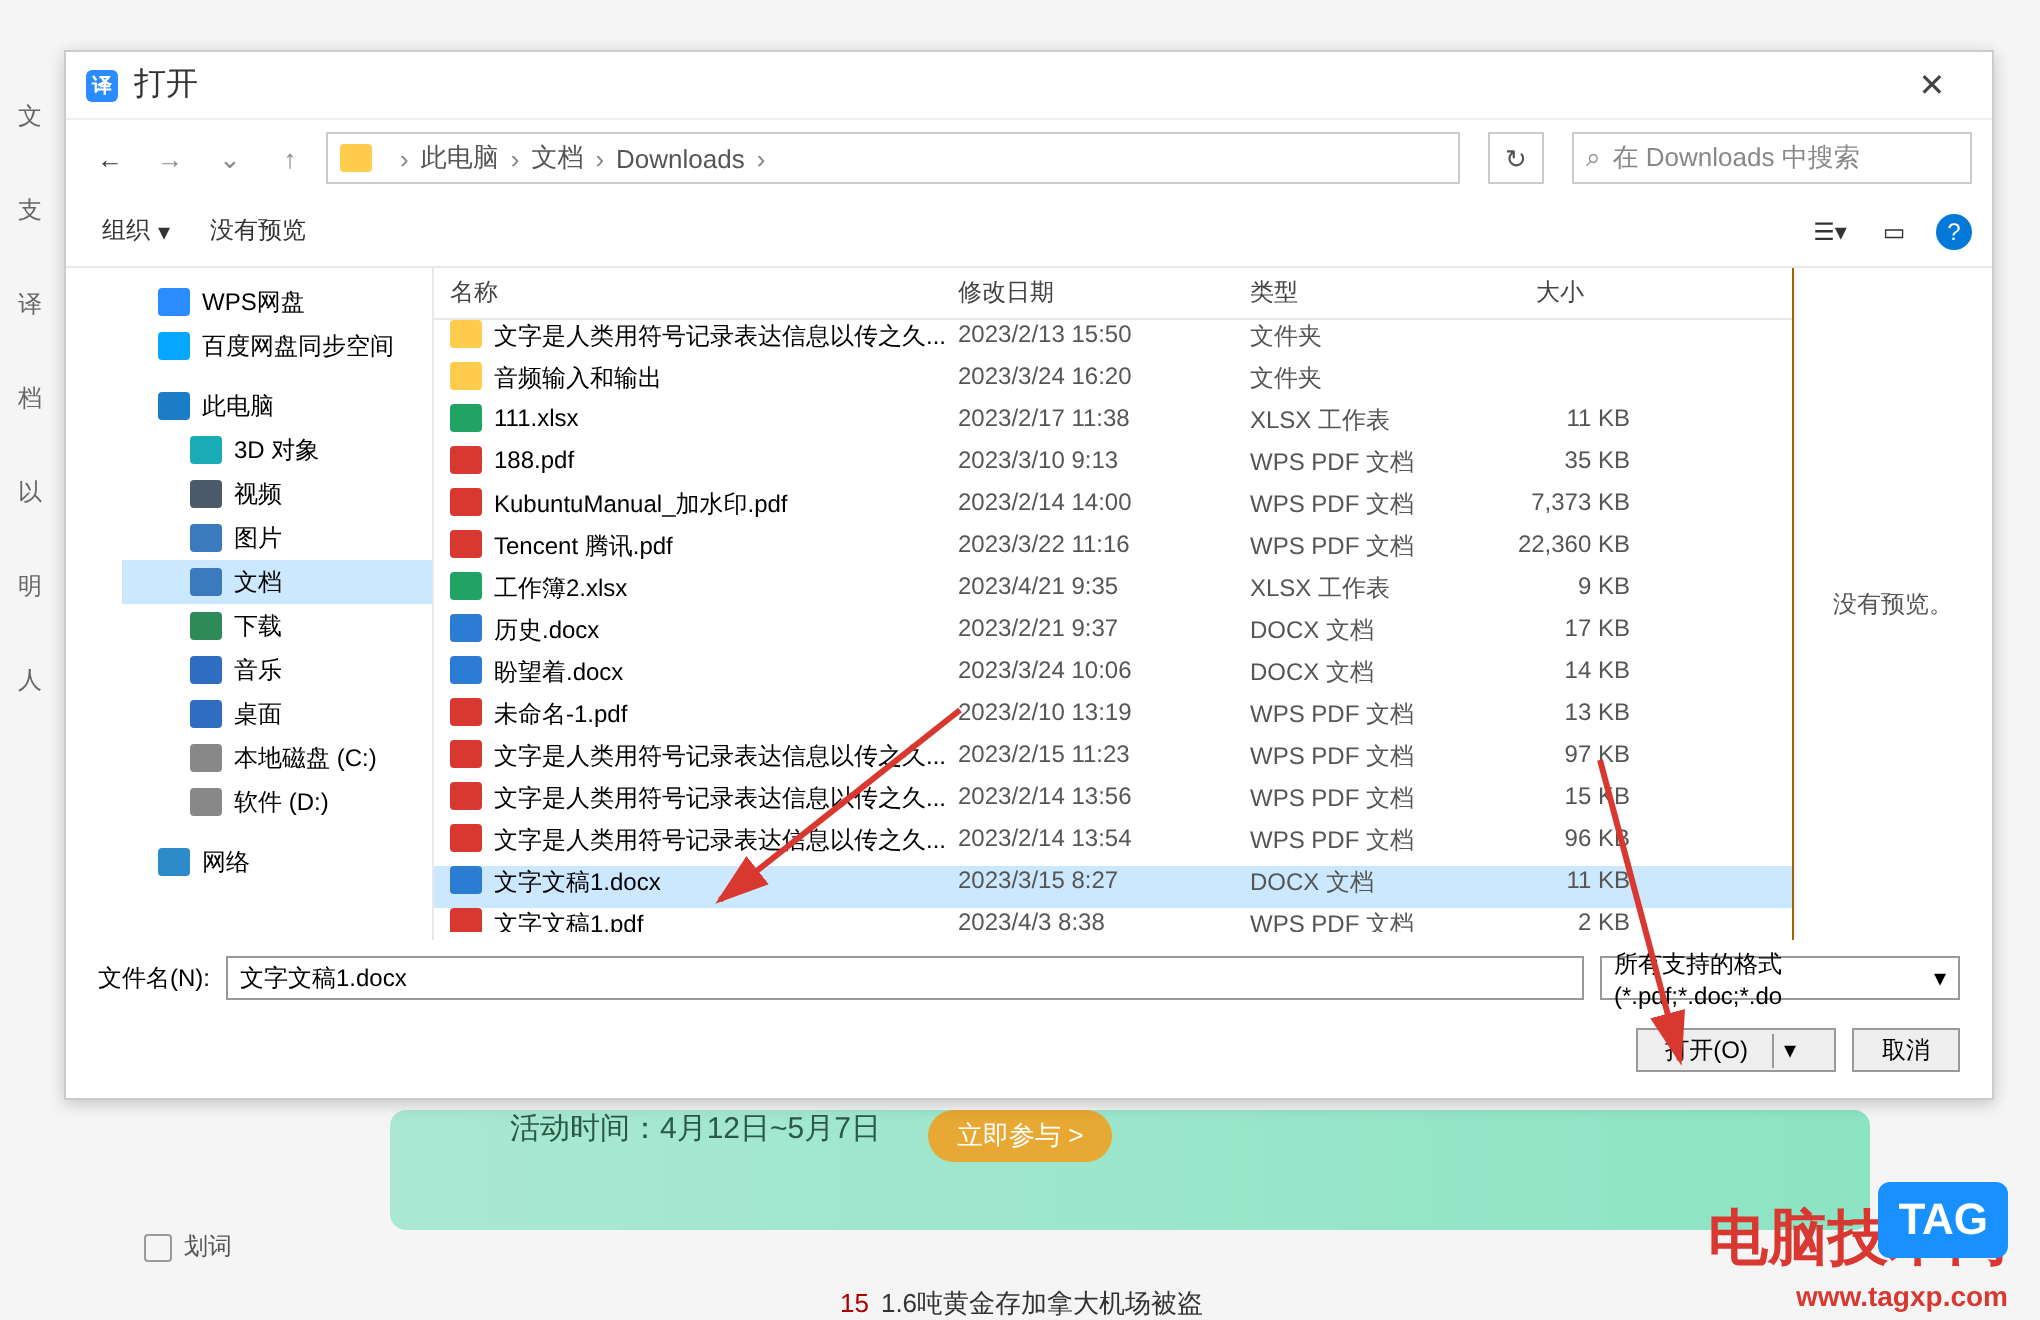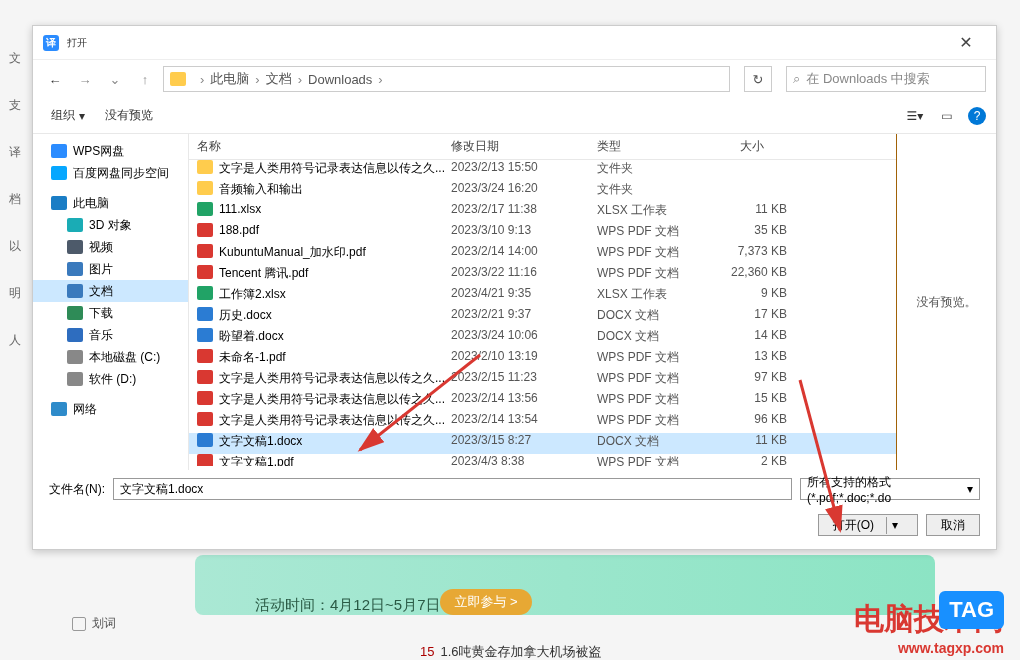--- a/index.html
+++ b/index.html
@@ -3,37 +3,37 @@
 <meta charset="utf-8">
 <style>
 * { margin: 0; padding: 0; box-sizing: border-box; font-family: "Microsoft YaHei", "Segoe UI", sans-serif; }
 body { background: #f5f5f5; width: 1020px; height: 660px; overflow: hidden; position: relative; }
 .dialog {
   position: absolute; left: 32px; top: 25px; width: 965px; height: 525px;
   background: #fff; border: 1px solid #ccc; box-shadow: 0 2px 8px rgba(0,0,0,0.2);
 }
 .titlebar { height: 34px; display: flex; align-items: center; padding: 0 10px; border-bottom: 1px solid #eee; }
 .titlebar .app-icon { width: 16px; height: 16px; background: #2b8cff; border-radius: 3px; margin-right: 8px; display:flex;align-items:center;justify-content:center;color:#fff;font-size:10px;font-weight:bold; }
-.titlebar .title { font-size: 10px; color: #333; }
+.titlebar .title { font-size: 16px; color: #333; }
 .titlebar .close { margin-left: auto; font-size: 16px; color: #444; cursor: pointer; width: 40px; text-align: center; }
 .navbar { height: 38px; display: flex; align-items: center; padding: 0 10px; gap: 6px; font-size: 13px; color: #555; }
 .nav-arrow, .nav-up { width: 24px; text-align: center; color: #888; }
 .nav-arrow:first-child { color: #333; }
 .breadcrumb-box { flex: 1; border: 1px solid #ccc; height: 26px; display: flex; align-items: center; padding: 0 6px; margin-right: 8px; }
 .folder-icon-small { width: 16px; height: 14px; background: #ffcc4d; border-radius: 2px; margin-right: 8px; }
 .breadcrumb-box .sep { margin: 0 6px; color: #888; }
 .refresh-btn { width: 28px; height: 26px; border: 1px solid #ccc; display:flex;align-items:center;justify-content:center; margin-right: 8px; }
 .search-box { width: 200px; height: 26px; border: 1px solid #ccc; display: flex; align-items: center; padding: 0 6px; color: #888; }
 .toolbar { height: 36px; border-bottom: 1px solid #e8e8e8; display: flex; align-items: center; padding: 0 10px; font-size: 12px; color: #333; }
 .toolbar .org { padding: 4px 8px; display:flex;align-items:center;gap:4px; }
 .toolbar .newf { padding: 4px 8px; margin-left: 4px; }
 .toolbar .right { margin-left: auto; display: flex; align-items: center; gap: 10px; }
 .view-icon { width: 22px; height: 22px; display:flex;align-items:center;justify-content:center; }
 .help-icon { width: 18px; height: 18px; border-radius: 50%; background: #0078d7; color: #fff; font-size: 12px; display:flex;align-items:center;justify-content:center; }
-.body-area { display: flex; height: 336px; }
+.body-area { display: flex; height: 336px; margin-left: 28px; }
 .sidebar { width: 156px; border-right: 1px solid #e8e8e8; overflow: auto; font-size: 12px; padding: 6px 0; }
 .sidebar-item { height: 22px; display: flex; align-items: center; padding-left: 18px; gap: 6px; cursor: pointer; }
 .sidebar-item.indent { padding-left: 34px; }
 .sidebar-item.selected { background: #cce8ff; }
 .sb-ico { width: 16px; height: 14px; display:inline-block; border-radius:2px; }
 .ico-wps { background: #2b8cff; }
 .ico-baidu { background: #06a7ff; }
 .ico-pc { background: #1a7dc5; }
 .ico-3d { background: #1aacb5; }
 .ico-video { background: #4d5a6a; }
@@ -68,21 +68,21 @@
 .filename-row label { white-space: nowrap; }
 .filename-input { flex: 1; height: 22px; border: 1px solid #999; padding: 0 6px; font-size: 12px; }
 .filter-select { width: 180px; height: 22px; border: 1px solid #999; padding: 0 6px; font-size: 12px; display:flex;align-items:center;position:relative; }
 .filter-select::after { content:"▾"; position:absolute; right:6px; }
 .buttons-row { padding: 6px 16px 10px; display: flex; justify-content: flex-end; gap: 8px; }
 .btn { height: 22px; border: 1px solid #999; background: #eee; font-size: 12px; padding: 0 14px; display:flex;align-items:center; }
 .btn-open { display: flex; }
 .btn-open .main { border-right: 1px solid #999; padding-right: 12px; }
 .btn-open .dd { width: 16px; display:flex;align-items:center;justify-content:center; }
 .arrow { position: absolute; pointer-events: none; }
-.background-banner { position: absolute; left: 195px; top: 555px; width: 740px; height: 60px; background: linear-gradient(90deg, #aae8d4, #8ce4c4); border-radius: 8px; display:flex;align-items:flex-end;padding:0 60px;font-size:15px;color:#2a5a45; }
+.background-banner { position: absolute; left: 195px; top: 555px; width: 740px; height: 60px; background: linear-gradient(90deg, #aae8d4, #8ce4c4); border-radius: 8px; display:flex;align-items:flex-start;padding:0 60px;gap:24px;font-size:15px;color:#2a5a45; }
 .banner-btn { background:#e7a834;color:#fff;border-radius:14px;padding:4px 14px;font-size:13px; }
 .left-strip { position: absolute; left: 0; top: 0; width: 30px; height: 660px; font-size: 12px; color: #666; padding-top: 50px; }
 .left-strip div { text-align:center; margin-bottom:30px; }
 .checkbox-area { position: absolute; left: 72px; top: 615px; display:flex;align-items:center;gap:6px;font-size:12px;color:#555; }
 .checkbox-area .cb { width:14px;height:14px;border:1px solid #999;border-radius:2px; }
 .watermark { position: absolute; right: 16px; bottom: 4px; text-align: right; }
 .watermark .line1 { font-size: 30px; font-weight: bold; color: #d93831; }
 .watermark .line2 { font-size: 14px; color: #d93831; font-weight: bold; }
 .watermark .tag { position:absolute;right:0;top:-8px;background:#1890ff;color:#fff;font-weight:bold;padding:6px 10px;border-radius:6px;font-size:22px; }
 .bottom-line { position:absolute;left:420px;top:643px;font-size:13px;color:#333; }
@@ -197,20 +197,24 @@
           <span class="sb-ico ico-doc"></span>
           <span>文档</span>
         </div>
         <div class="sidebar-item indent">
           <span class="sb-ico ico-dl"></span>
           <span>下载</span>
         </div>
         <div class="sidebar-item indent">
           <span class="sb-ico ico-music"></span>
           <span>音乐</span>
+        </div>
+        <div class="sidebar-item indent">
+          <span class="sb-ico ico-desk"></span>
+          <span>桌面</span>
         </div>
         <div class="sidebar-item indent">
           <span class="sb-ico ico-disk"></span>
           <span>本地磁盘 (C:)</span>
         </div>
         <div class="sidebar-item indent">
           <span class="sb-ico ico-disk"></span>
           <span>软件 (D:)</span>
         </div>
         <div style="height: 8px;"></div>

